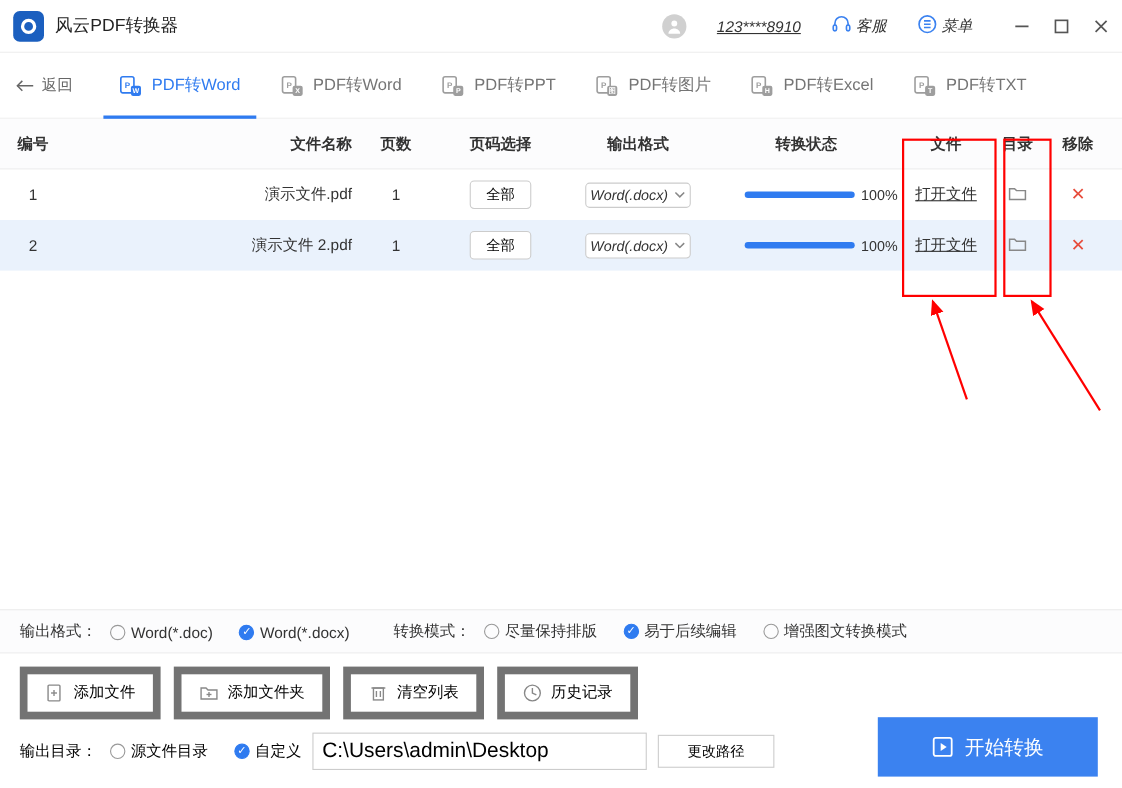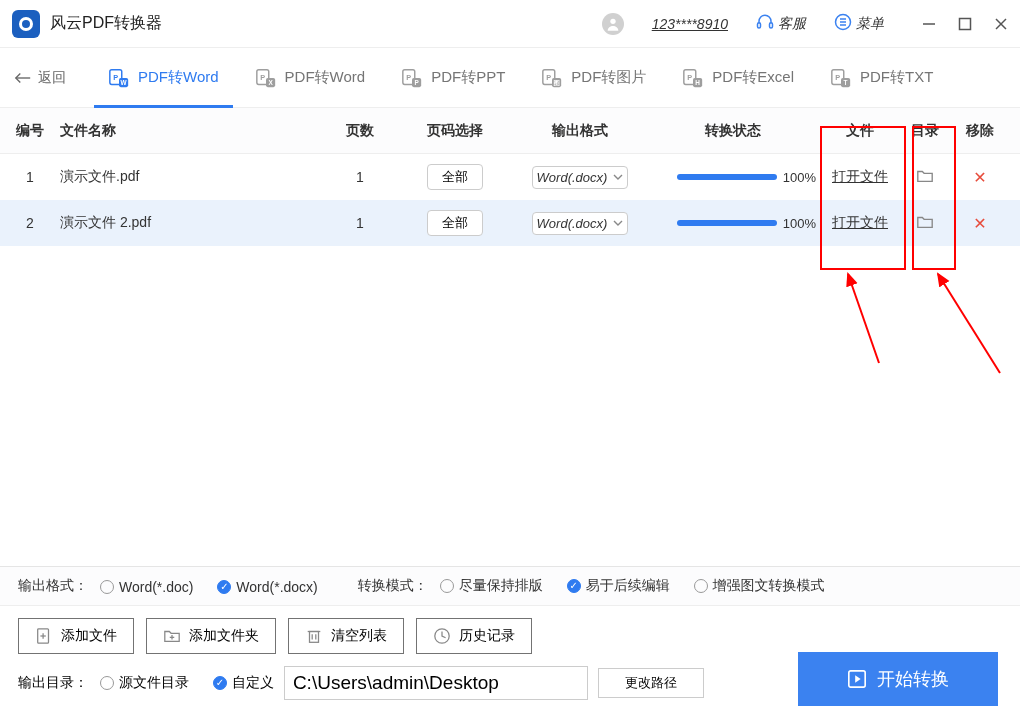--- a/index.html
+++ b/index.html
@@ -29,21 +29,21 @@
   .tab.active { color: #2f7bf0; }
   .tab.active::after { content:""; position:absolute; bottom:0; left:0; right:0; height:3px; background:#2f7bf0;}
   .tab-icon{width:22px;height:22px;display:flex;align-items:center;justify-content:center;}
   .tab-icon svg{width:22px;height:22px;}
 
   
   .table-header { display: flex; height: 46px; align-items: center; font-size: 14px; font-weight: bold; color: #333; border-bottom:1px solid #eee; background:#fcfcfd;}
   .table-row { display: flex; height: 46px; align-items: center; font-size: 14px; color: #333;}
   .table-row.alt { background: #eaf2fc; }
   .col-num { width: 60px; text-align: center; }
-  .col-name { width: 260px; text-align: left; }
+  .col-name { width: 260px; text-align: right; }
   .col-pages { width: 80px; text-align: center; }
   .col-pagesel { width: 110px; display:flex; justify-content:center;}
   .col-format { width: 140px; display:flex; justify-content:center;}
   .col-status { width: 170px; display:flex; align-items:center; justify-content:flex-end; gap:6px; padding-right:4px;}
   .col-file { width: 80px; text-align: center; }
   .col-dir { width: 50px; display:flex; justify-content:center;}
   .col-remove { width: 60px; display:flex; justify-content:center;}
   .hdr{font-weight:bold;}
   .btn-all{border:1px solid #ccc;border-radius:4px;padding:3px 14px;font-size:13px;cursor:pointer;background:#fff;}
   .select-fmt{border:1px solid #ccc;border-radius:4px;padding:3px 4px;font-size:13px;cursor:pointer;background:#fff;display:flex;align-items:center;gap:6px;font-style:italic;}
@@ -61,21 +61,21 @@
 
   
   .bottom-panel{position:absolute;left:0;right:0;bottom:0;border-top:1px solid #e5e5e5;padding:0;background:#fff;}
   .options-row{display:flex;align-items:flex-end;gap:10px;padding:10px 18px;font-size:14px;color:#333;border-bottom:1px solid #eee;background:#fcfcfd;}
   .opt-label{margin-right:2px;}
   .radio{display:inline-flex;align-items:center;gap:5px;cursor:pointer;}
   .radio-circle{width:14px;height:14px;border:1.5px solid #999;border-radius:50%;display:flex;align-items:center;justify-content:center;}
   .radio.checked .radio-circle{border-color:#2f7bf0;background:#2f7bf0;}
   .radio.checked .radio-circle::after{content:"✓";color:#fff;font-size:10px;line-height:1;}
   .action-row{display:flex;align-items:center;gap:12px;padding:12px 18px 6px;}
-  .action-btn{display:flex;align-items:flex-end;gap:8px;border:1px solid #737373;padding:8px 16px;font-size:14px;cursor:pointer;background:#fff;}
+  .action-btn{display:flex;align-items:flex-end;gap:8px;border:7px solid #737373;padding:8px 16px;font-size:14px;cursor:pointer;background:#fff;}
   .action-btn svg{width:18px;height:18px;stroke:#888;fill:none;stroke-width:1.4;}
   .output-row{display:flex;align-items:center;gap:10px;padding:6px 18px 16px;font-size:14px;}
   .path-input{border:1px solid #ccc;padding:5px 8px;width:304px;font-size:19px;}
   .change-path{border:1px solid #ccc;padding:5px 26px;font-size:13px;cursor:pointer;background:#fff;}
   .start-btn{position:absolute;right:22px;bottom:10px;width:200px;height:54px;background:#3b82f0;color:#fff;font-size:18px;display:flex;align-items:center;justify-content:center;gap:10px;cursor:pointer;}
   .start-btn svg{width:20px;height:20px;stroke:#fff;fill:none;stroke-width:1.8;}
 </style>
 </head>
 <body>
 

